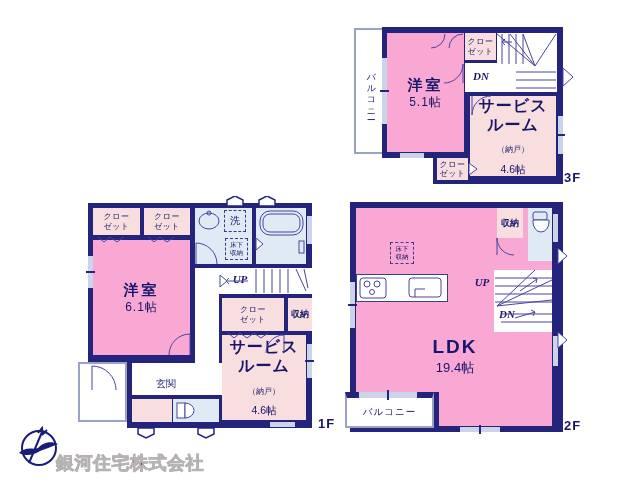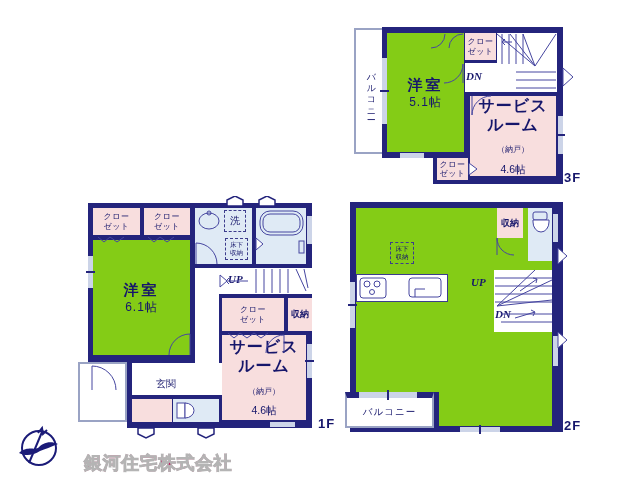--- a/index.html
+++ b/index.html
@@ -1,44 +1,44 @@
 <!DOCTYPE html>
 <html><head>
 <meta charset="utf-8">
 <style>
   html,body{margin:0;padding:0;background:#fff;}
   #canvas{position:relative;width:640px;height:480px;background:#ffffff;overflow:hidden;
           font-family:"Liberation Sans","DejaVu Sans",sans-serif;}
   .fl{position:absolute;}
   .navy{position:absolute;background:#24247c;}
   .room{position:absolute;display:flex;flex-direction:column;align-items:center;justify-content:center;text-align:center;}
-  .cream{background:#84cc16;}
+  .cream{background:#f9a8d4;}
   .pink{background:#f8dede;}
   .blue{background:#dfeaf5;}
   .white{background:#ffffff;}
   .outline-gray{position:absolute;background:#fff;border:2px solid #9aa3c4;box-sizing:border-box;
                 display:flex;align-items:center;justify-content:center;}
   .lbl{color:#16166b;white-space:pre-line;line-height:1.18;}
   .name{font-size:15px;font-weight:600;letter-spacing:3px;}
   .size{font-size:12px;margin-top:2px;letter-spacing:1px;text-align:right;}
   .sname{font-size:16px;font-weight:600;letter-spacing:1px;}
   .ssub{font-size:8px;margin-top:11px;}
   .ssize{font-size:10.5px;margin-top:8px;}
   .closet{font-size:8px;letter-spacing:0.5px;}
   .tiny{font-size:6.5px;line-height:1.25;}
   .updn{position:absolute;font-family:"Liberation Serif","DejaVu Serif",serif;font-style:italic;font-weight:700;
-        font-size:11px;color:#16166b;}
+        font-size:11px;color:#16166b;text-align:center;}
   .flabel{position:absolute;font-size:13px;font-weight:700;color:#16166b;letter-spacing:1px;}
   .vert{writing-mode:vertical-rl;letter-spacing:2px;}
   .win{position:absolute;background:#ccd4e8;}
   .tick{position:absolute;background:#24247c;}
   .dashed{position:absolute;border:1px dashed #3c3c8c;display:flex;align-items:center;justify-content:center;box-sizing:border-box;}
   svg.deco{position:absolute;left:0;top:0;pointer-events:none;}
   #watermark{position:absolute;font-size:18px;letter-spacing:0.5px;color:#be185d;
-             -webkit-text-stroke:0.8px #b4b4b4;font-weight:700;margin-left:28px;}
+             -webkit-text-stroke:0.8px #b4b4b4;font-weight:700;}
 </style>
 </head>
 <body>
 
 <div id="canvas">
 
   <div class="fl" style="left:350px;top:20px;width:250px;height:172px;">
     <div class="outline-gray" style="left:4px;top:8px;width:34px;height:126px;">
       <span class="lbl vert" style="font-size:9px;">バルコニー</span>
     </div>
@@ -201,20 +201,22 @@
     <div class="dashed" style="left:45px;top:46px;width:24px;height:22px;">
       <span class="lbl tiny">床下
 収納</span>
     </div>
     <div class="room white" style="left:11px;top:78px;width:92px;height:28px;border:1.5px solid #3c3c8c;box-sizing:border-box;"></div>
     <div class="room white" style="left:149px;top:74px;width:58px;height:62px;"></div>
     <span class="updn" style="left:126px;top:80px;width:22px;">UP</span>
     <span class="updn" style="left:150px;top:112px;width:24px;">DN</span>
 
     <div style="position:absolute;left:55px;top:140px;width:110px;text-align:center;">
+      <div class="lbl" style="font-size:19px;font-weight:600;letter-spacing:2px;">LDK</div>
+      <div class="lbl" style="font-size:13px;margin-top:2px;">19.4帖</div>
     </div>
 
     <div class="outline-gray" style="left:0px;top:196px;width:89px;height:36px;border-top:6px solid #24247c;">
       <span class="lbl" style="font-size:9.5px;letter-spacing:1px;">バルコニー</span>
     </div>
     <div class="win" style="left:14px;top:196px;width:58px;height:6px;"></div>
     <div class="tick" style="left:42px;top:194px;width:2px;height:10px;"></div>
 
     <div class="win" style="left:5px;top:86px;width:5px;height:46px;"></div>
     <div class="tick" style="left:3px;top:108px;width:9px;height:2px;"></div>

